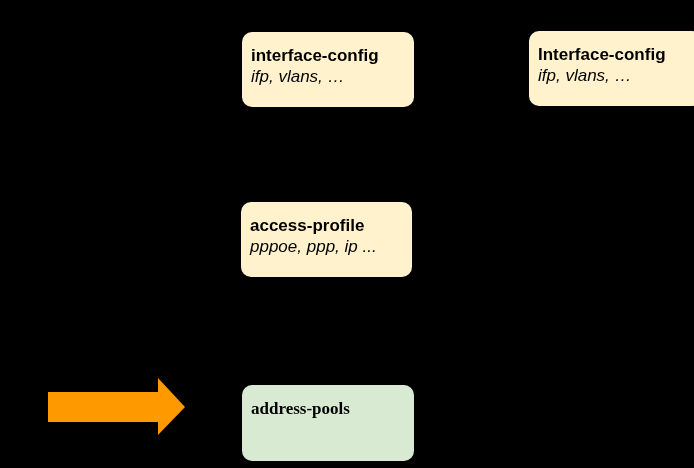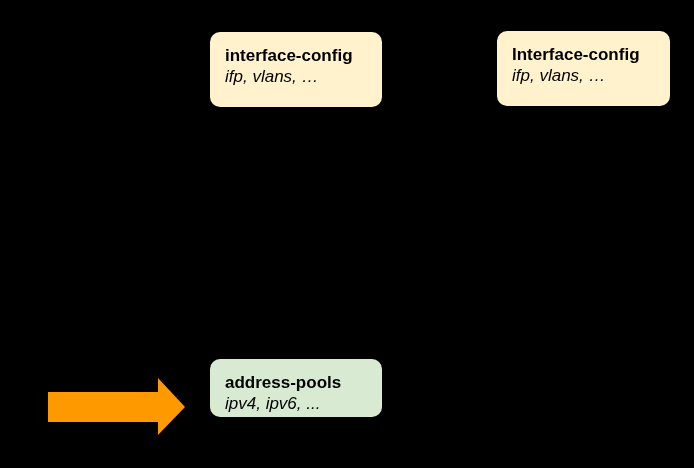--- a/index.html
+++ b/index.html
@@ -12,39 +12,40 @@
     width: 694px;
     height: 468px;
     background: #000000;
     overflow: hidden;
     font-family: "Liberation Sans", sans-serif;
   }
   .node {
     position: absolute;
     border-radius: 10px;
     box-sizing: border-box;
-    padding: 13px 12px 0 15px;
+    padding: 13px 12px 0 9px;
     color: #000000;
+    margin-left: 32px;
   }
   .node .title {
     font-weight: bold;
     font-size: 17px;
     line-height: 21px;
     white-space: nowrap;
   }
   .node .subtitle {
     font-style: italic;
     font-size: 17px;
     line-height: 22px;
     white-space: nowrap;
   }
   .node-0 { left: 210px; top: 32px;  width: 172px; height: 75px; }
   .node-1 { left: 497px; top: 31px;  width: 173px; height: 75px; }
   .node-2 { left: 209px; top: 202px; width: 171px; height: 75px; }
-  .node-3 { left: 210px; top: 359px; width: 172px; height: 58px; }
+  .node-3 { left: 210px; top: 385px; width: 172px; height: 76px; font-family: Liberation Serif, serif; }
   .arrow-svg {
     position: absolute;
     left: 48px;
     top: 378px;
     width: 137px;
     height: 57px;
     display: block;
   }
 </style>
 </head>
@@ -55,23 +56,26 @@
   <div class="node node-0" style="background: rgb(255, 242, 204);">
     <div class="title">interface-config</div>
     <div class="subtitle">ifp, vlans, …</div>
   </div>
 
   <div class="node node-1" style="background: rgb(255, 242, 204);">
     <div class="title">Interface-config</div>
     <div class="subtitle">ifp, vlans, …</div>
   </div>
 
+  <div class="node node-2" style="background: rgb(255, 242, 204);">
+    <div class="title">access-profile</div>
+    <div class="subtitle">pppoe, ppp, ip ...</div>
+  </div>
 
   <div class="node node-3" style="background: rgb(217, 234, 211);">
     <div class="title">address-pools</div>
-    <div class="subtitle">ipv4, ipv6, ...</div>
   </div>
 
   <svg class="arrow-svg" viewBox="0 0 137 57" xmlns="http://www.w3.org/2000/svg">
     <polygon points="0,14 110,14 110,0 137,29 110,57 110,44 0,44" style="fill: rgb(255, 153, 0);"></polygon>
   </svg>
 
 </div>
 
 </body></html>

